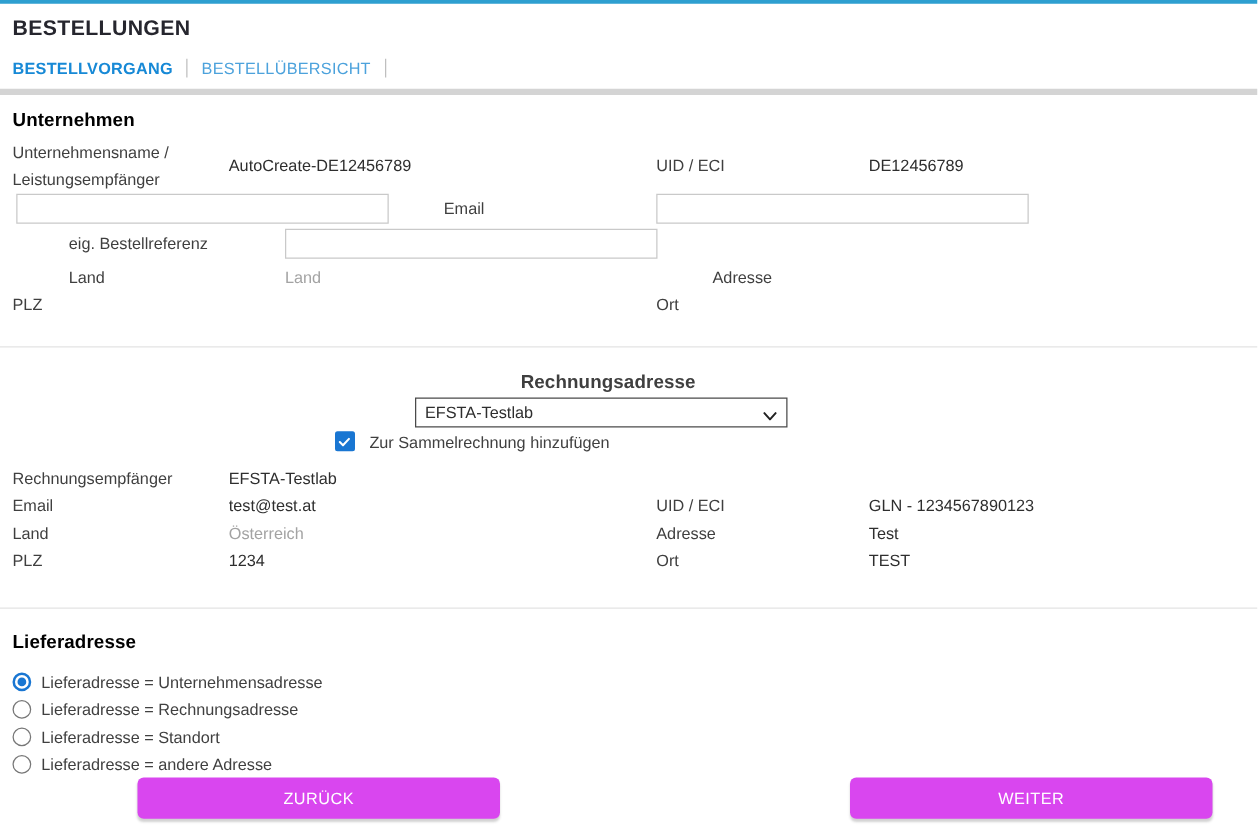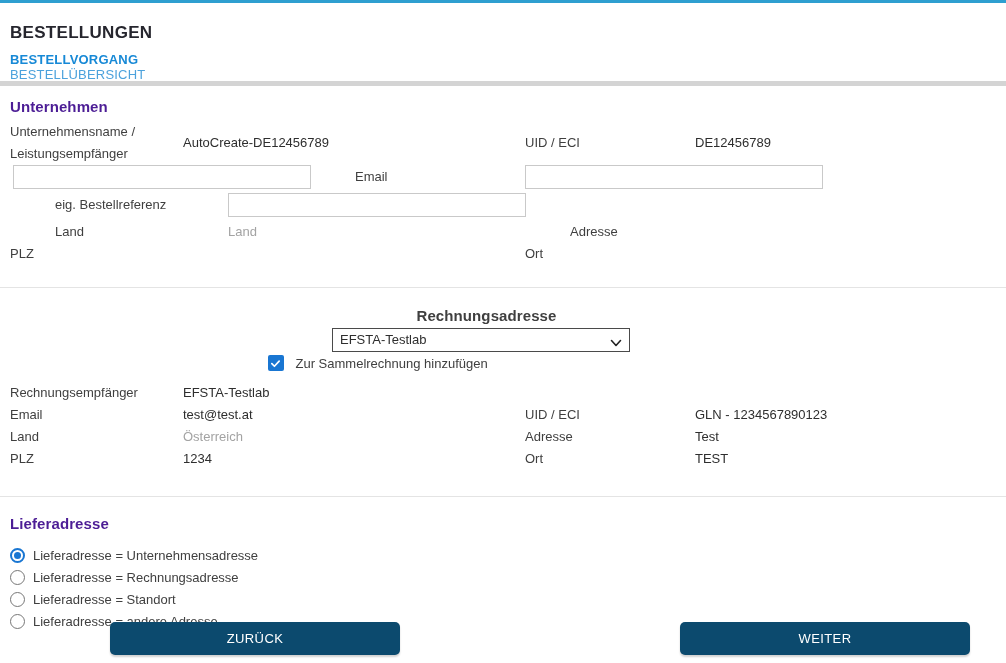--- a/index.html
+++ b/index.html
@@ -4,44 +4,44 @@
 <style>
   * { box-sizing: border-box; margin: 0; padding: 0; }
   html, body { width: 1006px; height: 663px; background: #ffffff; overflow: hidden; }
   body {
     font-family: "Liberation Sans", sans-serif;
     color: #2e2e2e;
     position: relative;
     font-size: 13px;
   }
   .topline { height: 3px; background: #2e9fd0; width: 100%; }
-  .header { padding: 20px 10px 0 10px; }
+  .header { padding: 10px 10px 0 10px; }
   .page-title {
     font-size: 17px;
     font-weight: 700;
     color: #26262e;
     letter-spacing: 0.3px;
   }
-  .tabs { display: flex; align-items: flex-start; margin-top: 9px; height: 20px; flex-direction: column; }
+  .tabs { display: flex; align-items: flex-end; margin-top: 9px; height: 20px; }
   .tab {
     font-size: 13px;
     letter-spacing: 0.2px;
     cursor: pointer;
     text-decoration: none;
   }
   .tab.active { color: #1789d6; font-weight: 700; }
   .tab.inactive { color: #4ca2dc; font-weight: 400; }
   .tabsep { width: 1px; height: 15px; background: #bfbfbf; margin: 0 11px; }
   .thickbar { height: 5px; background: #d4d4d4; width: 100%; margin-top: 9px; }
 
   .section { padding: 0 13px 0 10px; }
   .section-title {
     font-size: 15px;
     font-weight: 700;
-    color: #4c1d95;
+    color: #000000;
     letter-spacing: 0.1px;
   }
   .thin-divider { height: 1px; background: #e4e4e4; width: 100%; border: 0; }
 
   .frow { display: flex; align-items: center; }
   .c-lbl  { width: 170px; flex: none; color: #3f3f3f; line-height: 22px; }
   .c-val  { width: 345px; flex: none; color: #2e2e2e; line-height: 22px; padding-left: 3px; }
   .c-lbl2 { width: 170px; flex: none; color: #3f3f3f; line-height: 22px; }
   .c-val2 { flex: 1; color: #2e2e2e; line-height: 22px; }
   .muted { color: #a3a3a3; }
@@ -108,21 +108,21 @@
     border-radius: 50%;
     background: #1976d2;
   }
   .radio-label { color: #404040; cursor: default; }
 
   .btn {
     position: absolute;
     top: 622px;
     width: 290px;
     height: 33px;
-    background: #0c4a6e;
+    background: #d946ef;
     border: none;
     border-radius: 5px;
     color: #ffffff;
     font-family: "Liberation Sans", sans-serif;
     font-size: 13px;
     letter-spacing: 0.4px;
     cursor: pointer;
     box-shadow: 0 2px 2px rgba(0,0,0,0.18);
   }
   .btn-back { left: 110px; }

